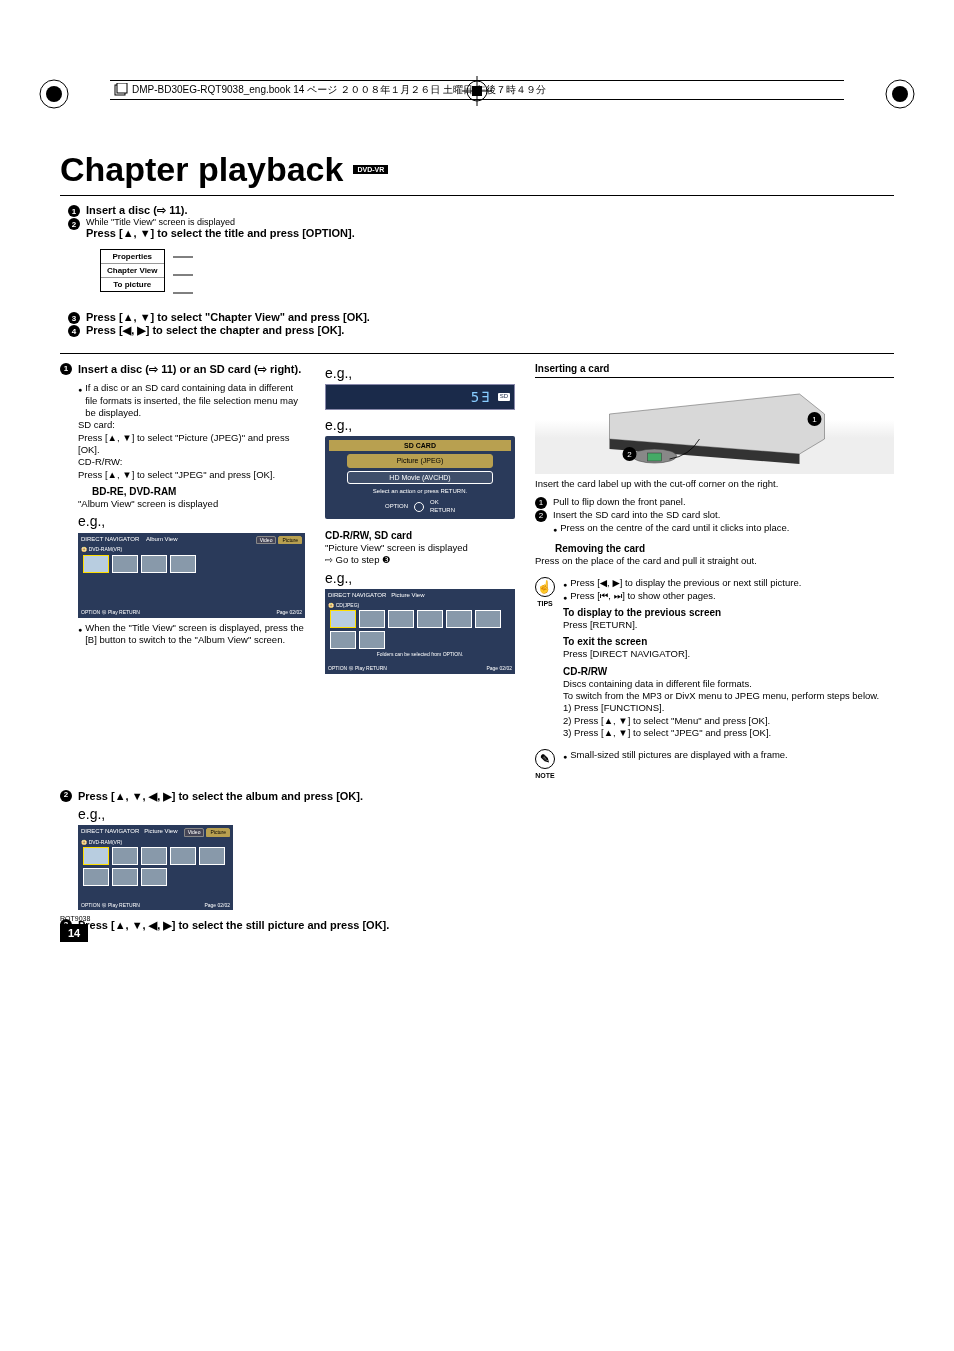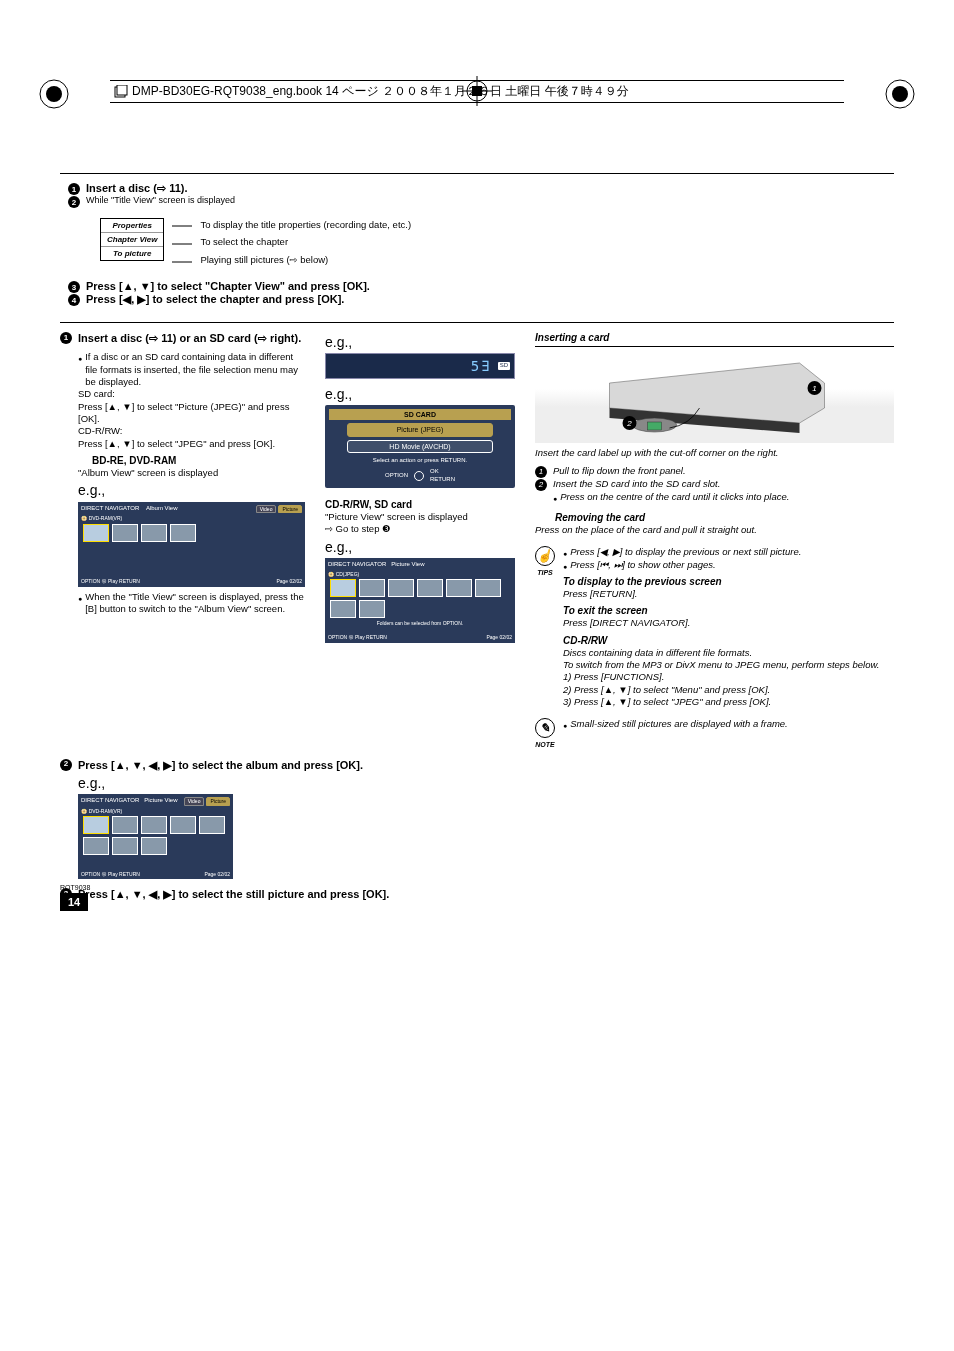--- a/index.html
+++ b/index.html
@@ -9,25 +9,25 @@
     width: 954px;
     margin: 0 auto;
     position: relative;
     color: #000;
   }
   .page {
     padding: 80px 60px 40px 60px;
     position: relative;
   }
   .header-strip {
-    font-size: 12px;
+    font-size: 10px;
     border-top: 1px solid #000;
     border-bottom: 1px solid #000;
     padding: 2px 4px;
-    margin-bottom: 70px;
+    margin-bottom: 50px;
     margin-left: 50px;
     margin-right: 50px;
     display: flex;
     align-items: center;
   }
   .header-strip svg { margin-right: 4px; }
   h1.chapter-title {
     font-size: 34px;
     font-weight: bold;
     margin-bottom: 6px;
@@ -75,40 +75,39 @@
   }
   .option-menu {
     border: 1px solid #000;
     font-size: 8px;
   }
   .option-menu div {
     padding: 2px 6px;
     border-bottom: 1px solid #999;
     font-weight: bold;
     text-align: center;
-    font-style: italic;
   }
   .option-menu div:last-child { border-bottom: none; }
   .option-desc {
     font-size: 9.5px;
     line-height: 1.5;
   }
   .option-desc div { margin-bottom: 3px; }
   .section-body {
     font-size: 9.5px;
     line-height: 1.3;
   }
   .cols {
     display: flex;
     gap: 20px;
     margin-top: 6px;
   }
   .col-left { flex: 0 0 245px; }
   .col-mid  { flex: 0 0 190px; }
-  .col-right{ flex: 1; font-style: italic; }
+  .col-right{ flex: 1; }
   .bullet { display: flex; }
   .bullet::before { content: "●"; font-size: 7px; margin-right: 3px; margin-top: 3px; }
   .small-heading { font-weight: bold; font-size: 10px; margin-top: 4px; }
   .eg { font-size: 14px; margin: 2px 0; }
   .screen-dark {
     background: #2a3a5a;
     color: #fff;
     font-size: 7px;
     padding: 4px;
     text-align: center;
@@ -242,49 +241,49 @@
 <div class="page">
 
   <div class="header-strip">
     <svg width="14" height="14">
         <rect x="1" y="2" width="10" height="10" fill="none" stroke="#000"></rect>
         <rect x="3" y="0" width="10" height="10" fill="#fff" stroke="#000"></rect>
       </svg>
     <span>DMP-BD30EG-RQT9038_eng.book  14 ページ  ２００８年１月２６日  土曜日  午後７時４９分</span>
   </div>
 
+  <h1 class="chapter-title">
+    <span>Chapter playback</span>
+    <span class="badge">DVD-VR</span>
+  </h1>
   <hr class="title-rule">
 
   <div class="step-line">
     <span class="step-num">1</span>
     <div class="step-body">Insert a disc (⇨ 11).</div>
   </div>
   <div class="step-line">
     <span class="step-num">2</span>
     <div class="step-body">
       <div class="sub">While "Title View" screen is displayed</div>
+      <div>Press [▲, ▼] to select the title and press [OPTION].</div>
     </div>
   </div>
 
   <div class="option-box">
     <div class="option-menu">
       <div>Properties</div>
       <div>Chapter View</div>
       <div>To picture</div>
     </div>
     <svg width="20" height="52">
       <line x1="0" y1="8" x2="20" y2="8" stroke="#000"></line>
       <line x1="0" y1="26" x2="20" y2="26" stroke="#000"></line>
       <line x1="0" y1="44" x2="20" y2="44" stroke="#000"></line>
     </svg>
-    <div class="option-desc">
-      <div>To display the title properties (recording date, etc.)</div>
-      <div>To select the chapter</div>
-      <div>Playing still pictures (⇨ below)</div>
-    </div>
   </div>
 
   <div class="step-line">
     <span class="step-num">3</span>
       <div class="step-body">Press [▲, ▼] to select "Chapter View" and press [OK].</div>
   </div>
   <div class="step-line" style="margin-bottom:16px;">
     <span class="step-num">4</span>
       <div class="step-body">Press [◀, ▶] to select the chapter and press [OK].</div>
   </div>

